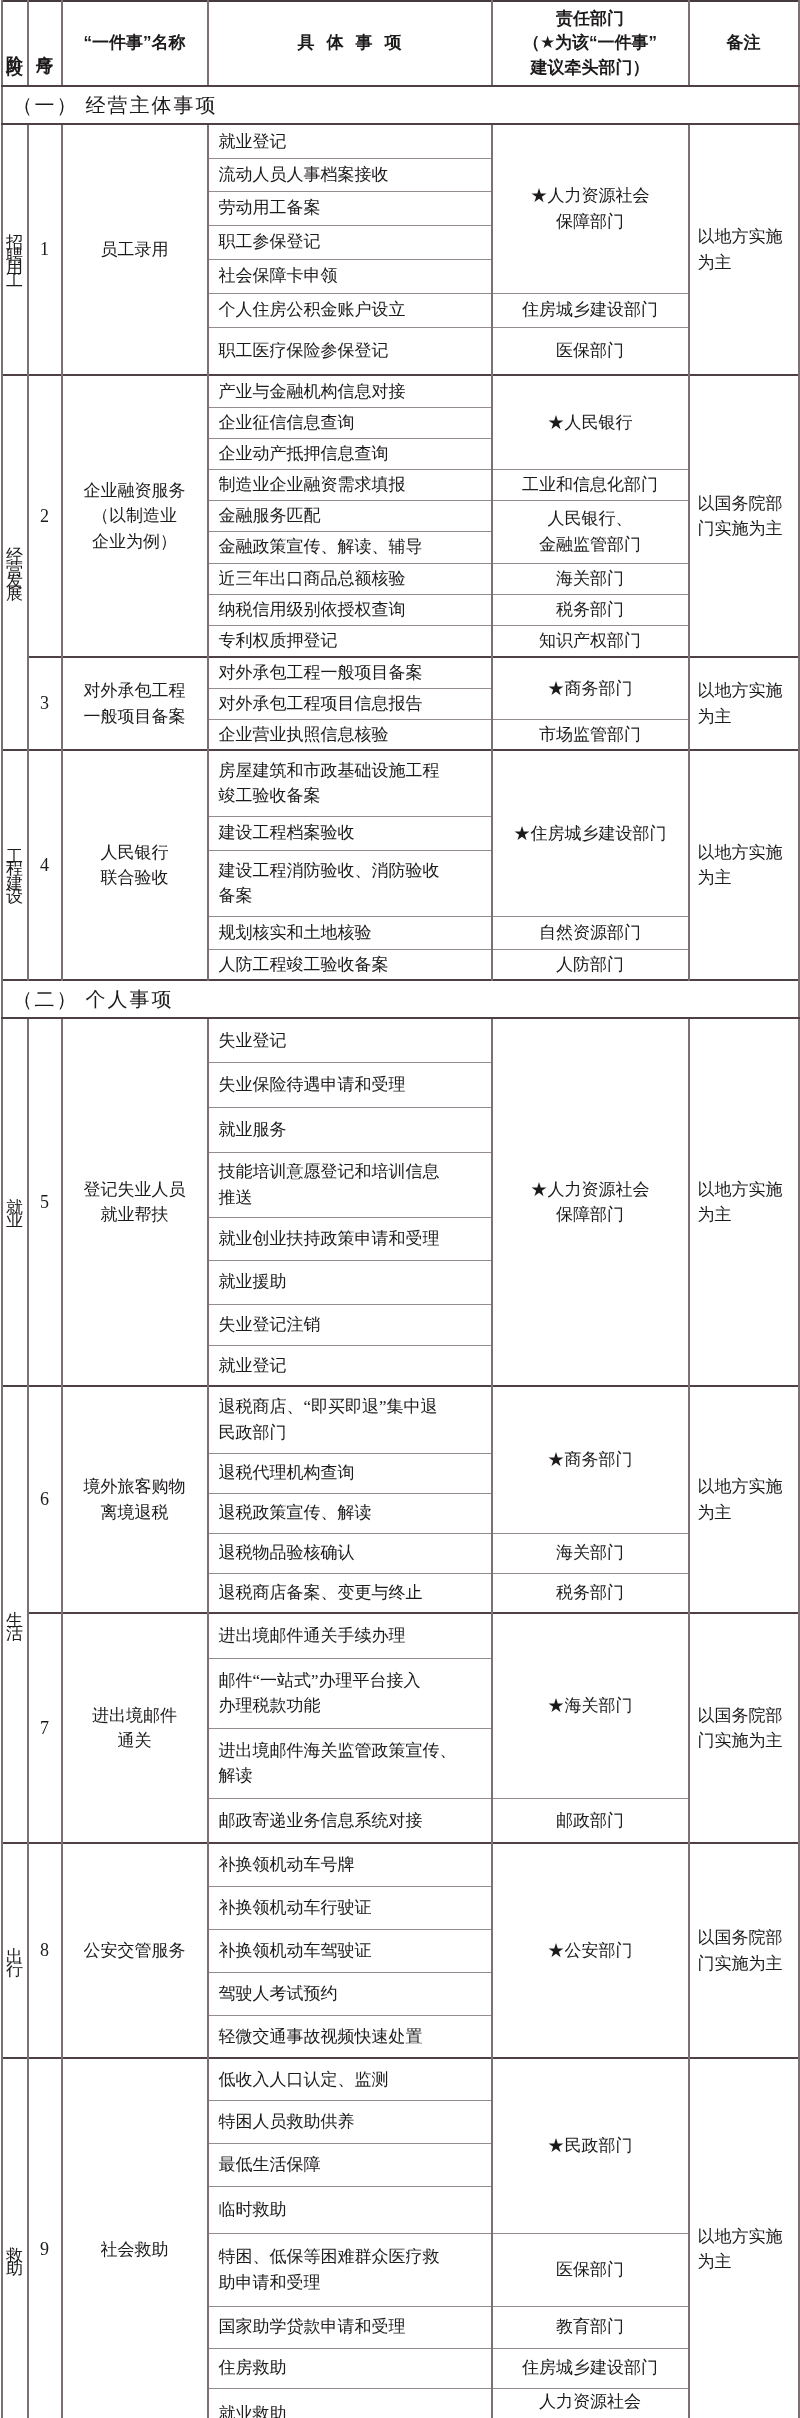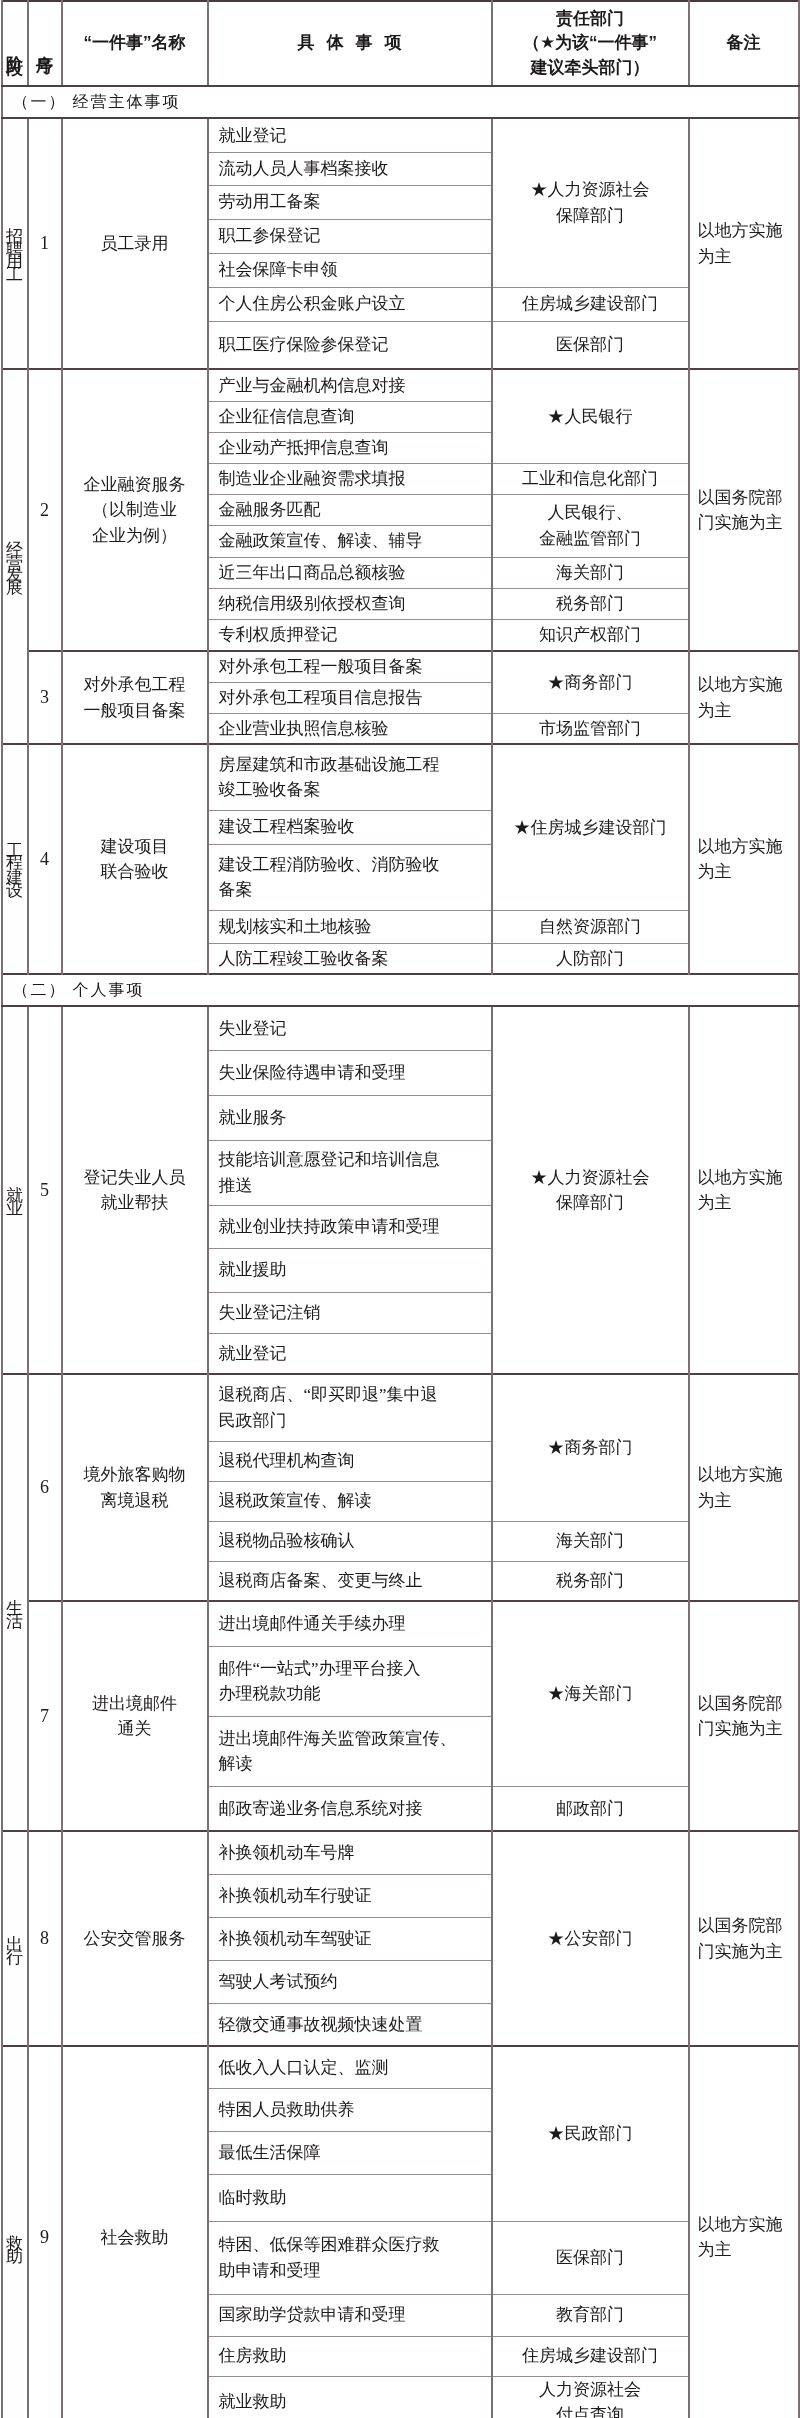--- a/index.html
+++ b/index.html
@@ -9,21 +9,21 @@
      border-left:2px solid #7b7174;border-right:2px solid #7b7174;
      padding:0;font-size:17px;line-height:1.5;vertical-align:middle;overflow:hidden;}
   tr.bs > td{border-top:2px solid #4f4143;}
   tr.sec > td{border-top:2px solid #4f4143;border-bottom:2px solid #4f4143;}
   tr.hd > td{border-bottom:2px solid #4f4143;}
   .ctr{text-align:center;}
   .pre{white-space:pre-line;}
   .item{text-align:left;padding:2px 10px;white-space:pre-line;}
   .seq{font-size:18px;text-align:center;}
   .remark{text-align:left;padding:2px 8px;white-space:pre-line;margin-top:23px;}
-  .secTitle{text-align:left;padding:3px 10px;font-size:16px;letter-spacing:2px;}
+  .secTitle{text-align:left;padding:3px 10px;font-size:20px;letter-spacing:2px;}
   .hdr{font-family:"Liberation Sans","DejaVu Sans",sans-serif;font-weight:bold;text-align:center;white-space:pre-line;font-size:17px;line-height:1.45;}
   .hdr-item{letter-spacing:12px;text-indent:12px;font-family:Liberation Serif, serif;}
   .vwrap{text-align:center;}
   .vtext{display:inline-block;writing-mode:vertical-rl;text-orientation:upright;letter-spacing:13px;line-height:1;font-size:17px;}
   .vhead{display:inline-block;writing-mode:vertical-rl;text-orientation:upright;letter-spacing:3px;line-height:1;font-family:"Liberation Sans","DejaVu Sans",sans-serif;font-weight:bold;font-size:17px;}
 </style>
 </head>
 <body>
 
 <table>
@@ -138,21 +138,21 @@
         <td class="item">对外承包工程项目信息报告</td>
       </tr>
   <tr style="height:31px">
     <td class="item">企业营业执照信息核验</td>
     <td class="ctr pre">市场监管部门</td>
   </tr>
 
   <tr class="bs" style="height:66px">
     <td rowspan="5" class="vwrap"><span class="vtext">工程建设</span></td>
     <td rowspan="5" class="seq">4</td>
-    <td rowspan="5" class="ctr pre">建设项目
+    <td rowspan="5" class="ctr pre">人民银行
 联合验收</td>
     <td class="item">房屋建筑和市政基础设施工程
 竣工验收备案</td>
     <td rowspan="3" class="ctr pre">★住房城乡建设部门</td>
     <td rowspan="5" class="remark">以地方实施
 为主</td>
   </tr>
   <tr style="height:34px">
         <td class="item">建设工程档案验收</td>
       </tr>

